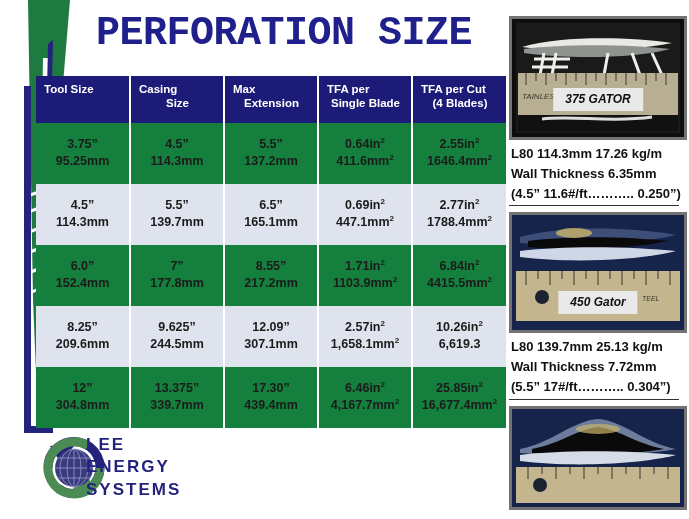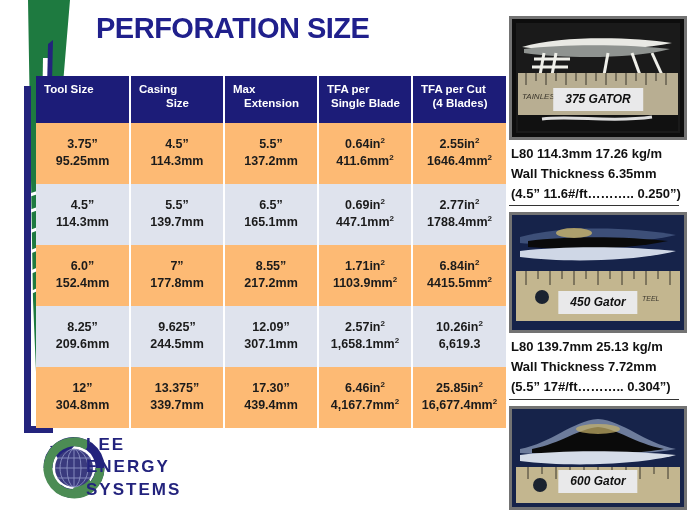--- a/index.html
+++ b/index.html
@@ -10,23 +10,23 @@
     overflow:hidden;position:relative;
   }
   .slide{position:absolute;inset:0;background:#fff;}
 
   
   .deco{position:absolute;left:0;top:0;width:70px;height:460px;pointer-events:none;}
 
   
   .title{
     position:absolute;left:96px;top:14px;
-    font-size:29px;font-weight:bold;letter-spacing:-0.5px;
+    font-size:40px;font-weight:bold;letter-spacing:-0.5px;
     color:#20208C;line-height:1;
-    font-family:Liberation Sans, sans-serif;
+    font-family:Liberation Mono, monospace;
   }
 
   
   .table-wrap{position:absolute;left:36px;top:76px;width:494px;}
   table.spec{border-collapse:collapse;width:470px;table-layout:fixed;}
   table.spec th{
     background:#1C1C78;color:#ffffff;
     font-size:11.5px;font-weight:bold;
     text-align:left;vertical-align:top;
     padding:6px 7px 7px 8px;
@@ -37,21 +37,21 @@
   table.spec th:last-child{border-right:none;}
   table.spec td{
     text-align:center;vertical-align:middle;
     font-size:12.5px;color:#1b1b1b;font-weight:bold;
     padding:8px 2px 9px 2px;
     border-right:2px solid #ffffff;
     line-height:1.38;
     height:44px;
   }
   table.spec td:last-child{border-right:none;margin-left:36px;}
-  tr.r-odd td{background:#fdba74;}
+  tr.r-odd td{background:#15803d;}
   tr.r-even td{background:#dfe3ed;}
   .cell-l1{display:block;}
   .cell-l2{display:block;text-align:center;}
   sup{font-size:8px;vertical-align:super;line-height:0;}
 
   
   .bracket{position:absolute;left:24px;top:86px;width:22px;height:340px;
            border-left:7px solid #23237D;border-bottom:7px solid #23237D;}
 
   
@@ -383,19 +383,18 @@
             <line x1="72" y1="58" x2="72" y2="70"></line>
               <line x1="86" y1="58" x2="86" y2="65"></line>
             <line x1="100" y1="58" x2="100" y2="70"></line>
               <line x1="114" y1="58" x2="114" y2="65"></line>
             <line x1="128" y1="58" x2="128" y2="70"></line>
               <line x1="142" y1="58" x2="142" y2="65"></line>
             <line x1="156" y1="58" x2="156" y2="70"></line>
           </g>
           <circle cx="28" cy="76" r="7" fill="#1b2330"></circle>
         </svg>
-        <div class="photo-badge b3">600 Gator</div>
       </div>
     </div>
 
   </div>
 
 </div>
 
 </body></html>

